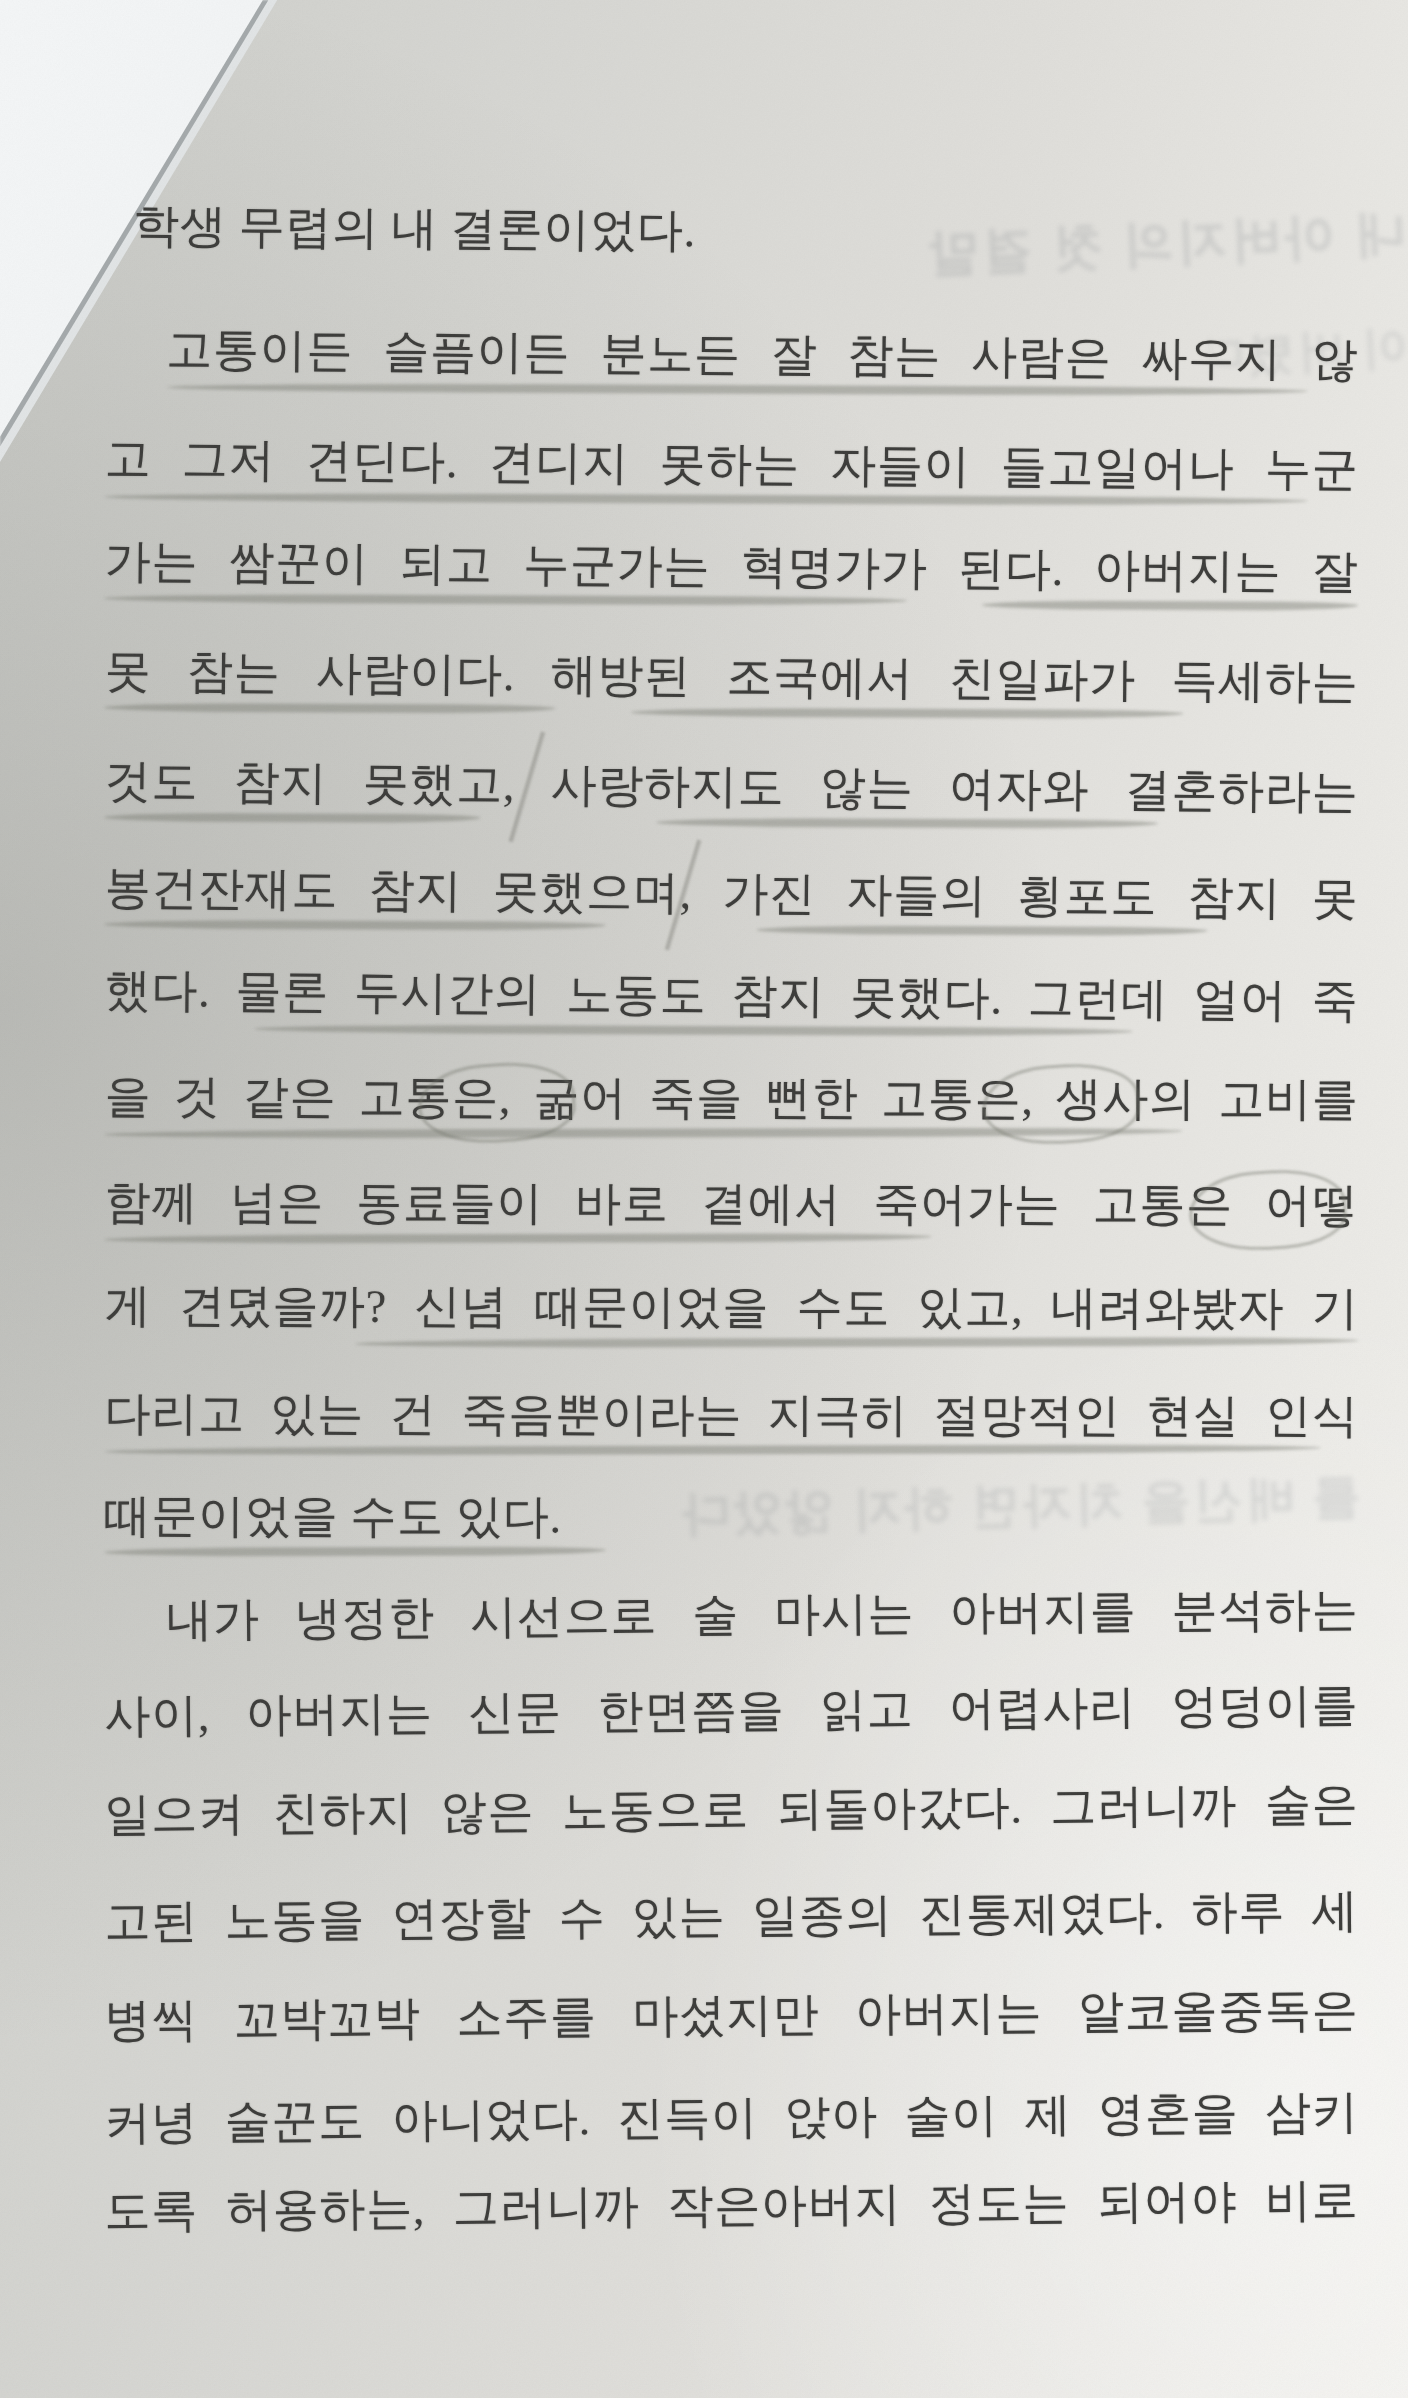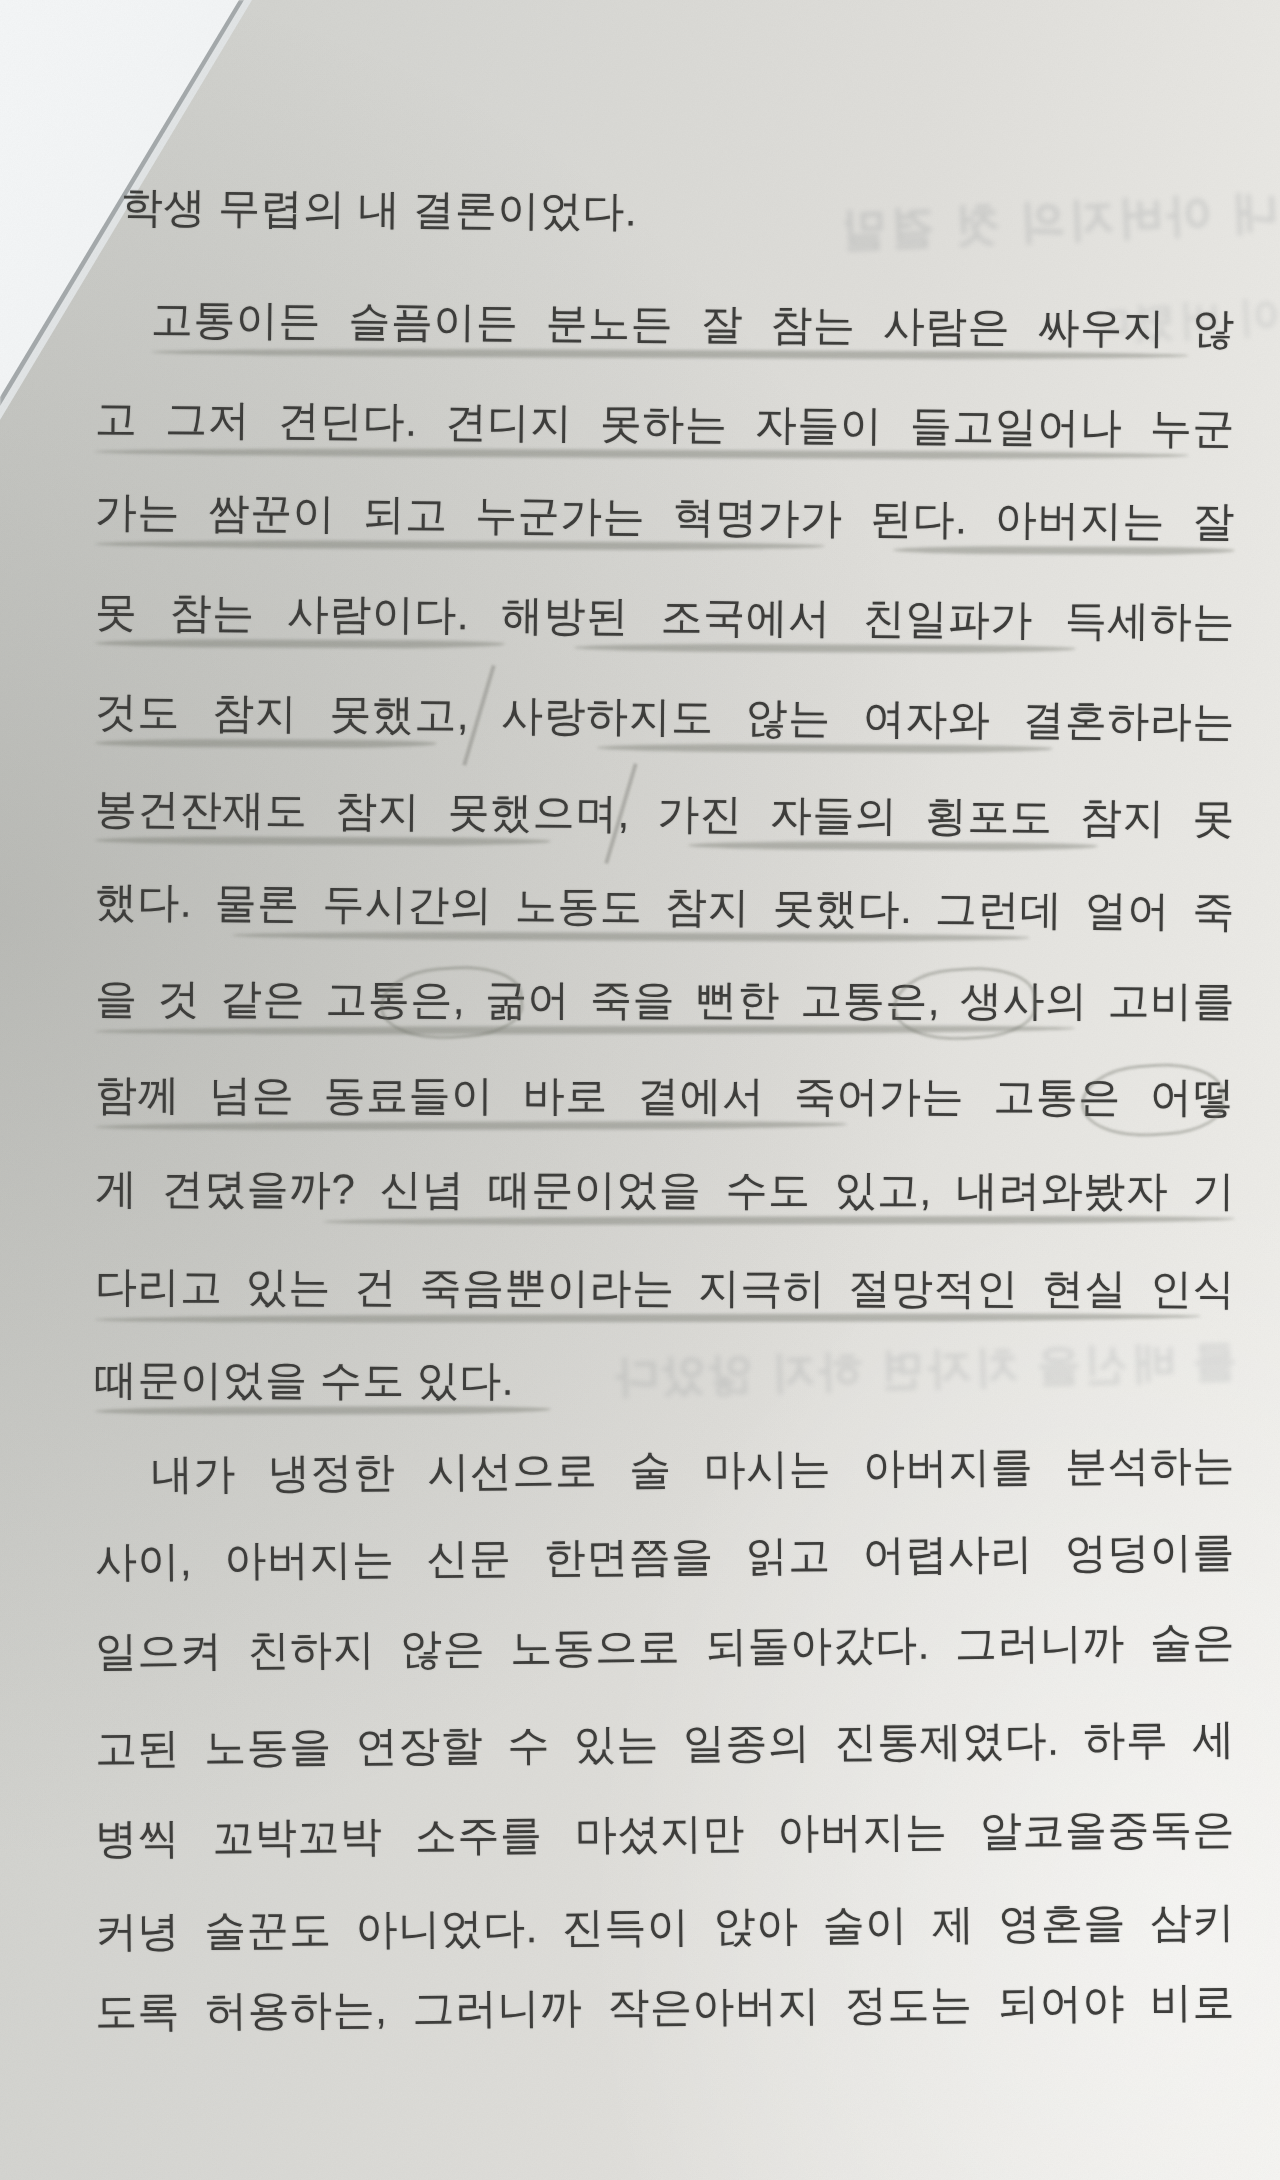--- a/index.html
+++ b/index.html
@@ -4,21 +4,21 @@
 <style>
   html,body{margin:0;padding:0;background:#222;}
   .photo{
     position:relative;
     width:1280px;height:2180px;
     overflow:hidden;
     background:
       radial-gradient(75% 55% at 92% 88%, rgba(255,255,255,.45), rgba(255,255,255,0) 62%),
       radial-gradient(130% 75% at 0% 42%, rgba(62,64,58,.16), rgba(62,64,58,0) 58%),
       linear-gradient(99deg,#cccdc9 0%, #d6d6d2 32%, #deddd9 58%, #e9e8e4 84%, #f0efeb 100%);
-    font-family:Liberation Sans, sans-serif;
+    font-family:Liberation Serif, serif;
   }
   
   .corner{position:absolute;inset:0;pointer-events:none;}
   .corner-soft{position:absolute;inset:0;clip-path:polygon(0 0,252px 0,0 420px);
     background:linear-gradient(120deg,#e1e4e5,#dadedf);}
   .corner-line{position:absolute;inset:0;clip-path:polygon(0 0,244px 0,0 406px);
     background:#a3a8aa;filter:blur(1px);}
   .corner-top{position:absolute;inset:0;clip-path:polygon(0 0,239px 0,0 397px);
     background:linear-gradient(115deg,#f3f5f6 0%,#eceff0 55%,#e4e8e9 100%);}
   

